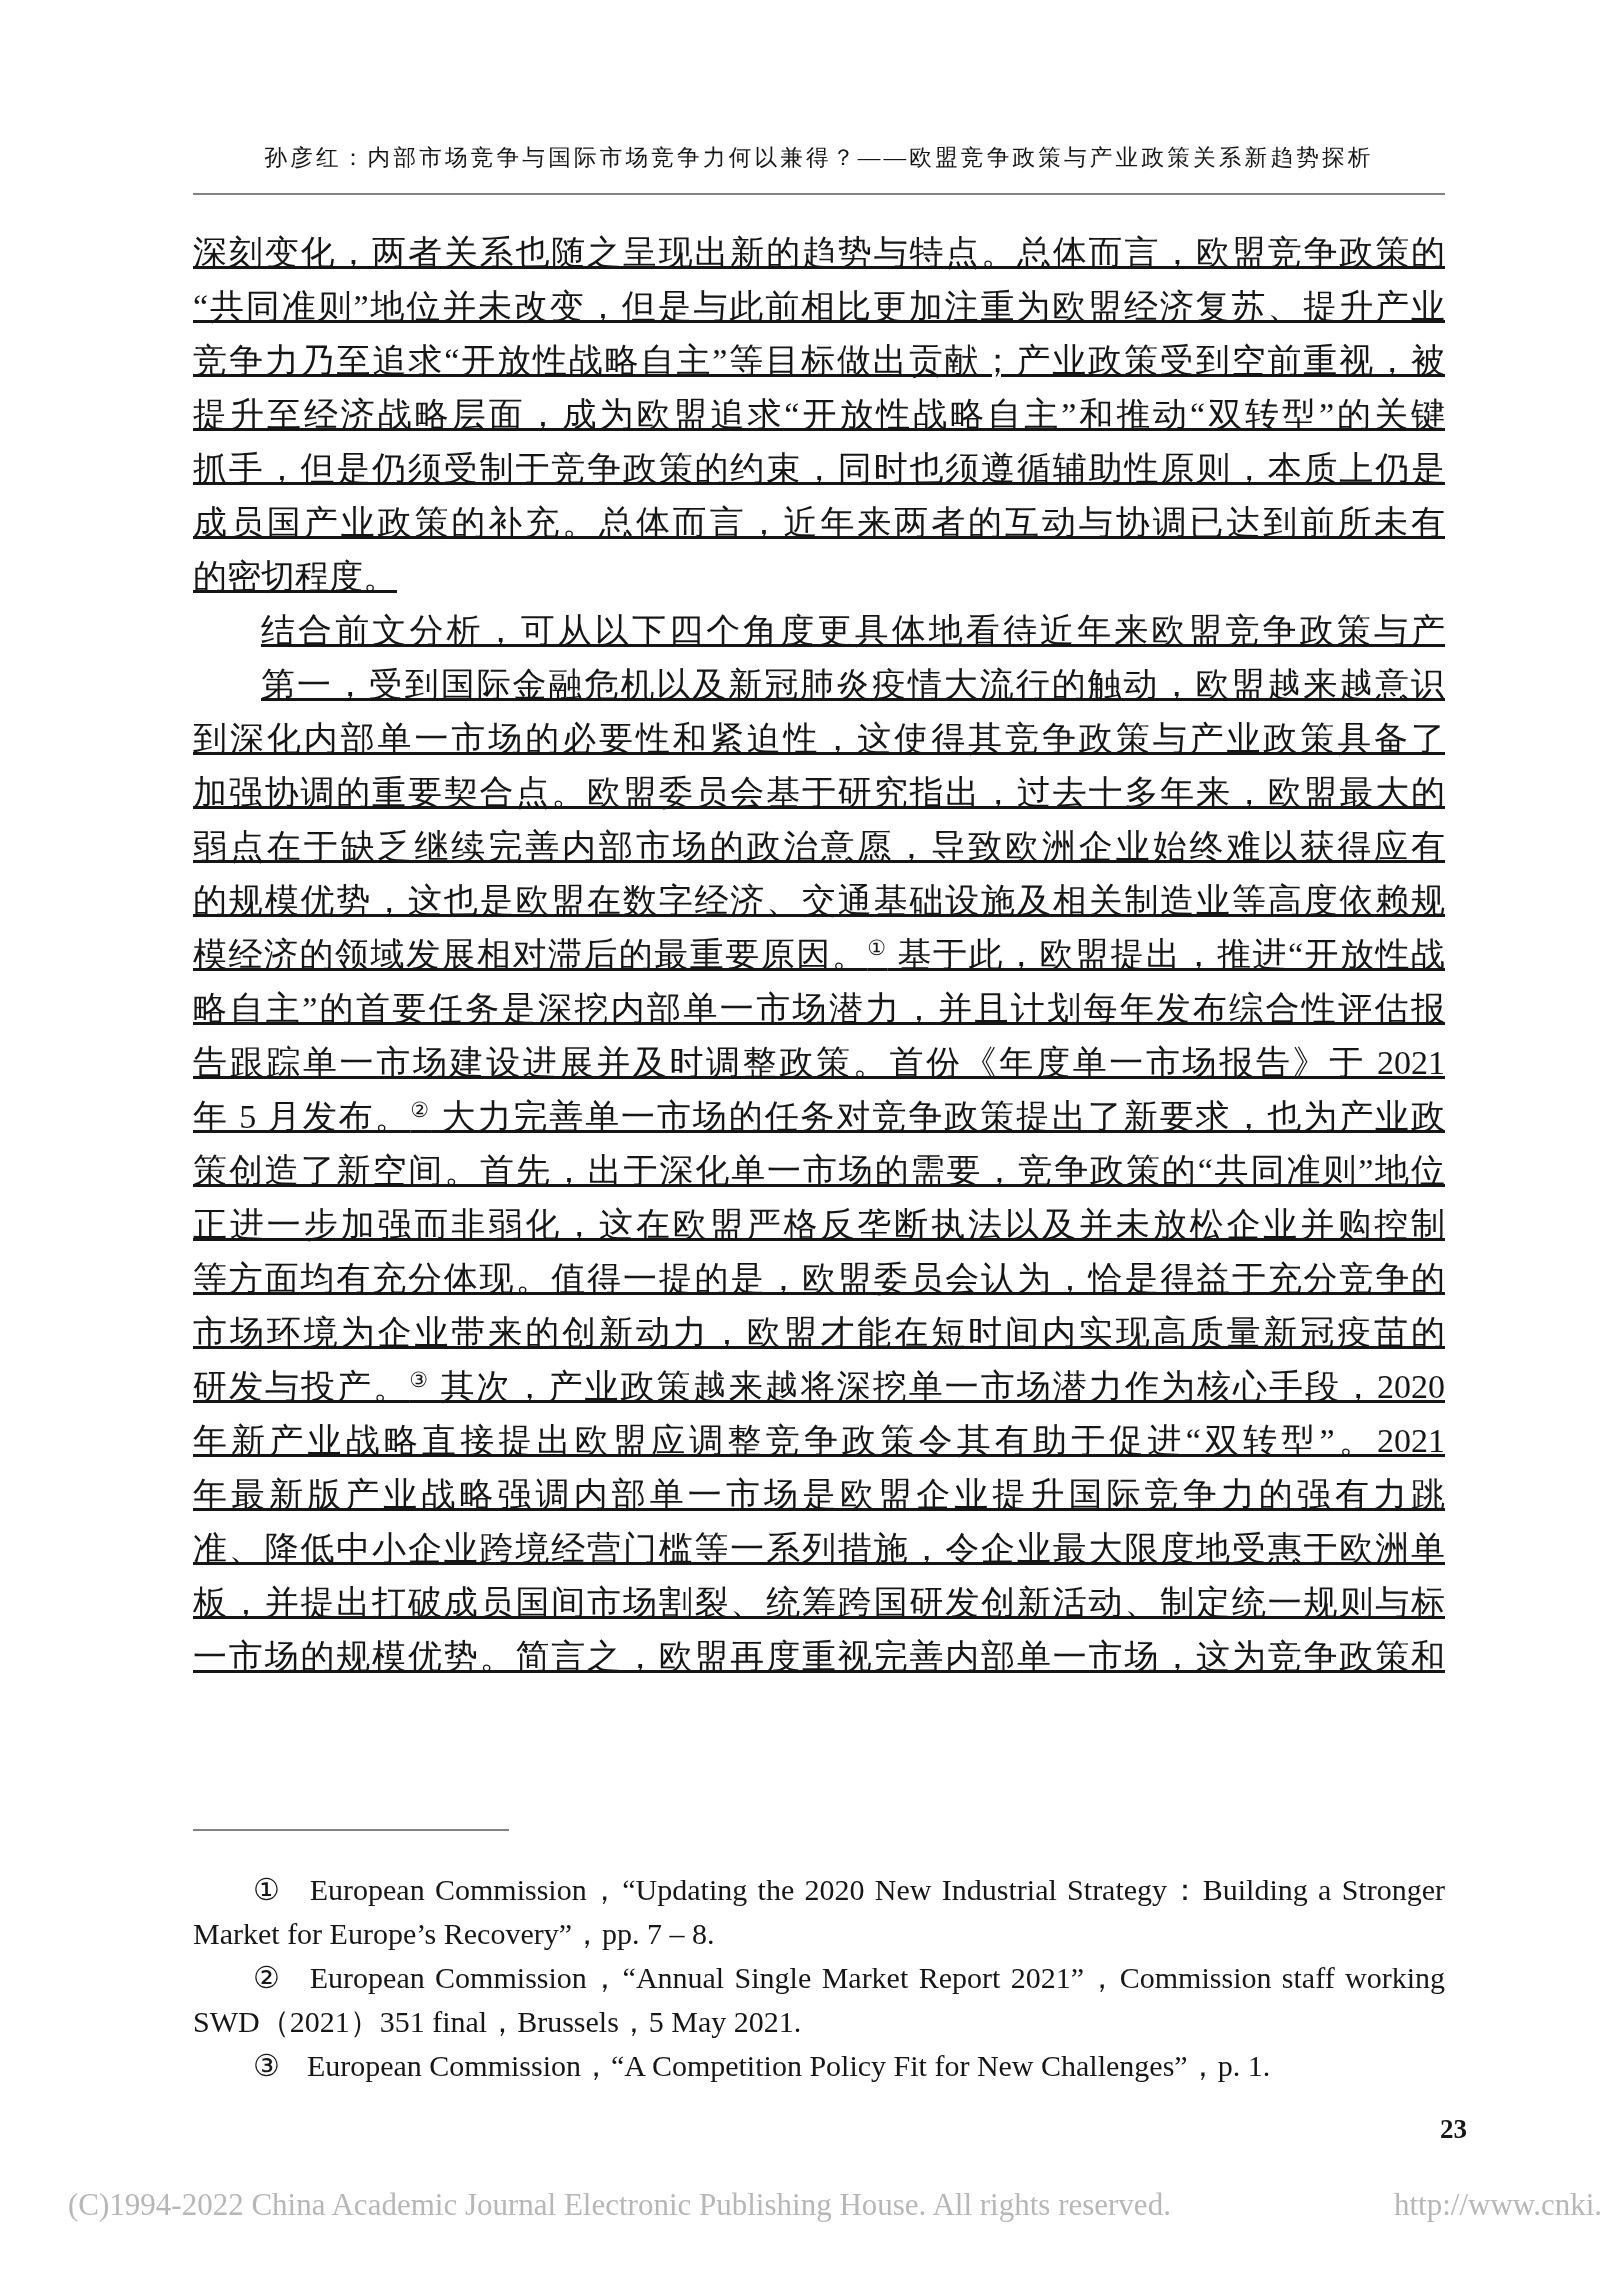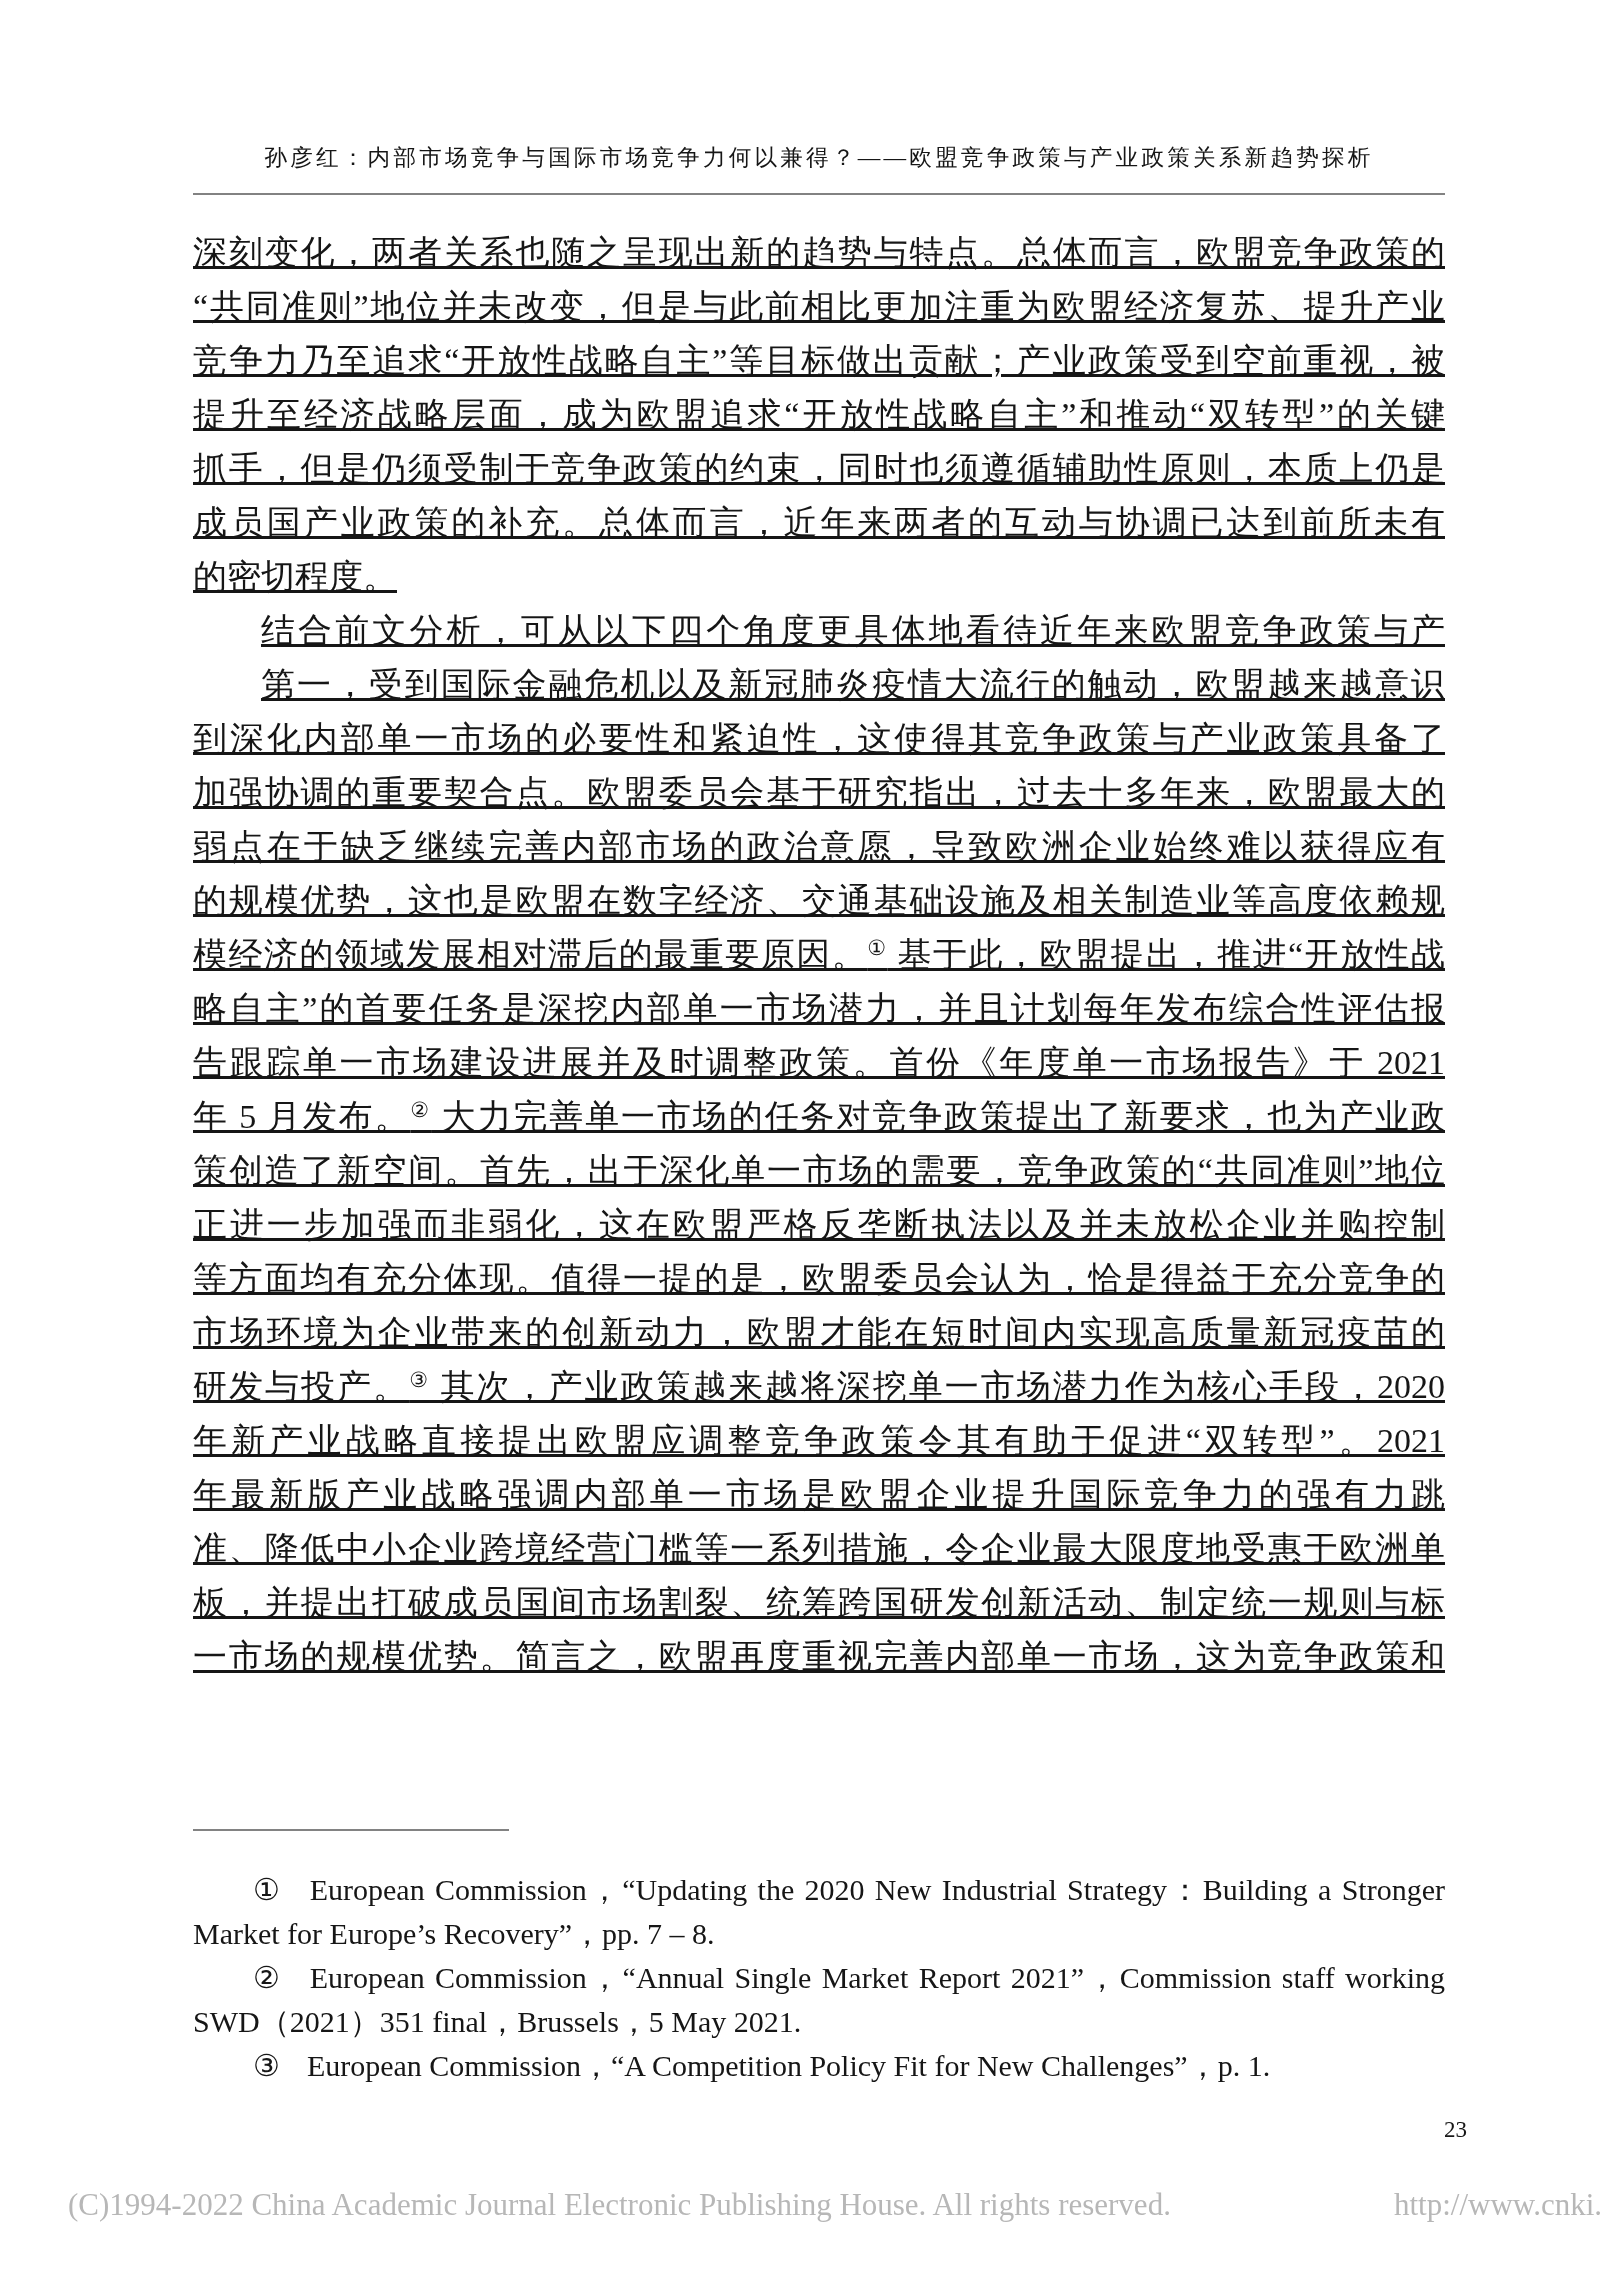--- a/index.html
+++ b/index.html
@@ -46,21 +46,21 @@
   }
   .fn-line{
     height:44px;overflow:hidden;
     text-align:justify;text-align-last:justify;
   }
   .fn-line.last{text-align-last:auto;}
   .fn-line.indent{text-indent:2em;}
   .fn-marker{margin-right:0.9em;}
   .page-number{
     position:absolute;top:2112px;right:179px;
-    font-size:23px;line-height:35px;
+    font-size:27px;line-height:35px;font-weight:bold;
   }
   .watermark{
     position:absolute;top:2186px;left:0;width:100%;height:44px;
     color:var(--watermark,#b7b7b7);
     font-size:31px;line-height:37px;white-space:nowrap;
   }
   .wm-left{position:absolute;left:68px;text-align:right;}
   .wm-url{position:absolute;left:1394px;}
 </style>
 </head>

